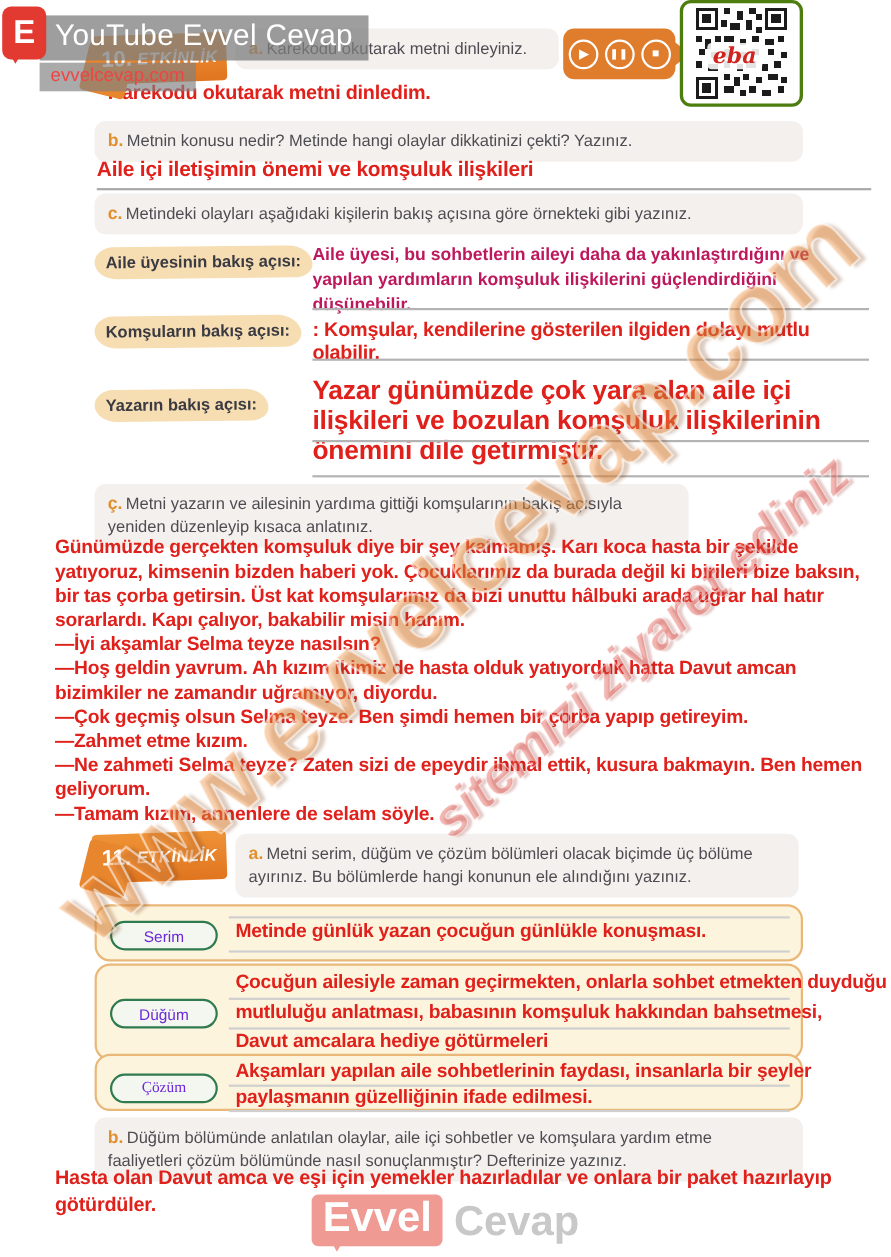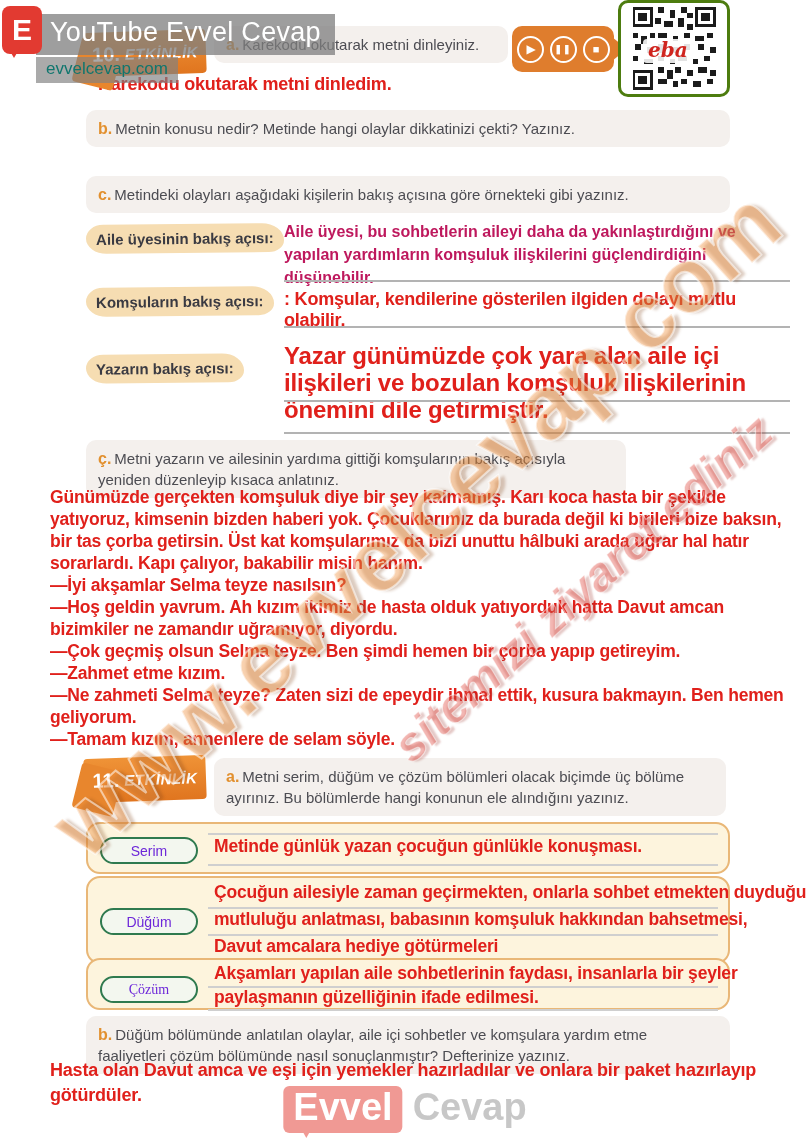--- a/index.html
+++ b/index.html
@@ -8,21 +8,21 @@
   .page { position:relative; width:810px; height:1143px; background:#fff; overflow:hidden; margin:0 auto; }
 
   
   .e-badge { position:absolute; left:2px; top:6px; width:40px; height:48px; background:#e23a31;
     border-radius:8px; color:#fff; font-weight:800; font-size:30px; display:flex; align-items:center;
     justify-content:center; z-index:4; }
   .e-badge::after { content:""; position:absolute; left:5px; bottom:-11px; border:7px solid transparent;
     border-top:12px solid #e23a31; }
   .yt-bar { position:absolute; left:36px; top:14px; background:rgba(125,125,125,.75); color:#fff;
     font-size:27px; font-weight:400; padding:3px 14px 7px; z-index:3; letter-spacing:.3px; }
-  .site-bar { position:absolute; left:36px; top:57px; background:rgba(130,130,130,.68); color:#0f766e;
+  .site-bar { position:absolute; left:36px; top:57px; background:rgba(130,130,130,.68); color:#ef4444;
     font-size:17px; padding:2px 10px 4px; z-index:4; }
 
   .ribbon { position:absolute; width:122px; height:44px; background:linear-gradient(180deg,#ef9337,#e0751f);
     transform:rotate(-2deg); display:flex; align-items:center; justify-content:center; gap:5px; color:#fff;
     border-radius:4px; z-index:2; }
   .ribbon::before { content:""; position:absolute; left:-8px; top:8px; width:42px; height:46px;
     background:#e8862d; transform:rotate(16deg); z-index:-1; border-radius:4px; }
   .ribbon .num { font-size:20px; font-weight:800; }
   .ribbon .lbl { font-size:15px; font-weight:800; font-style:italic; letter-spacing:.5px; }
   .ribbon10 { left:84px; top:31px; }
@@ -93,21 +93,21 @@
   .sec-serim .l1 { top:12px; } .sec-serim .r0 { top:9px; } .sec-serim .r1 { top:40px; }
   .sec-dugum .l1 { top:4px; } .sec-dugum .l2 { top:31px; } .sec-dugum .l3 { top:58px; }
   .sec-dugum .r1 { top:29px; } .sec-dugum .r2 { top:56px; } .sec-dugum .r3 { top:83px; }
   .sec-cozum .l1 { top:3px; } .sec-cozum .l2 { top:27px; }
   .sec-cozum .r1 { top:26px; } .sec-cozum .r2 { top:49px; }
 
   .ans-b11 { position:absolute; left:50px; top:1058px; width:744px; font-size:18px; line-height:25px; }
 
   
   .footer-logo { position:absolute; left:50%; top:1086px; transform:translateX(-50%); display:flex;
-    align-items:flex-start; gap:10px; opacity:.55; z-index:1; }
+    align-items:flex-end; gap:10px; opacity:.55; z-index:1; }
   .evvel { background:#e4473d; color:#fff; font-size:38px; font-weight:800; padding:0 10px 4px;
     border-radius:6px; position:relative; }
   .evvel::after { content:""; position:absolute; left:14px; bottom:-14px; border:9px solid transparent;
     border-top:16px solid #e4473d; }
   .cevap { color:#9b9b9b; font-size:38px; font-weight:800; }
 
   
   .wm { position:absolute; pointer-events:none; white-space:nowrap; font-weight:800; z-index:6;
     transform-origin:0 0; }
   .wm-main { left:30px; top:800px; transform:rotate(-42deg); font-size:92px;
@@ -203,20 +203,21 @@
       </g>
     </svg>
     <span class="eba">eba</span>
   </div>
 
   <div class="red ans-a10">Karekodu okutarak metni dinledim.</div>
 
   <div class="task-box tb-b10">
     <span class="marker">b.</span><span>Metnin konusu nedir? Metinde hangi olaylar dikkatinizi çekti? Yazınız.</span>
   </div>
+  <div class="red ans-b10">Aile içi iletişimin önemi ve komşuluk ilişkileri</div>
 
   <div class="task-box tb-c10">
     <span class="marker">c.</span><span>Metindeki olayları aşağıdaki kişilerin bakış açısına göre örnekteki gibi yazınız.</span>
   </div>
 
   <div class="hl-label hl-1">Aile üyesinin bakış açısı:</div>
   <div class="p-ans p-ans-dark">Aile üyesi, bu sohbetlerin aileyi daha da yakınlaştırdığını ve yapılan yardımların komşuluk ilişkilerini güçlendirdiğini düşünebilir.</div>
   <div class="rule rule1"></div>
 
   <div class="hl-label hl-2">Komşuların bakış açısı:</div>

